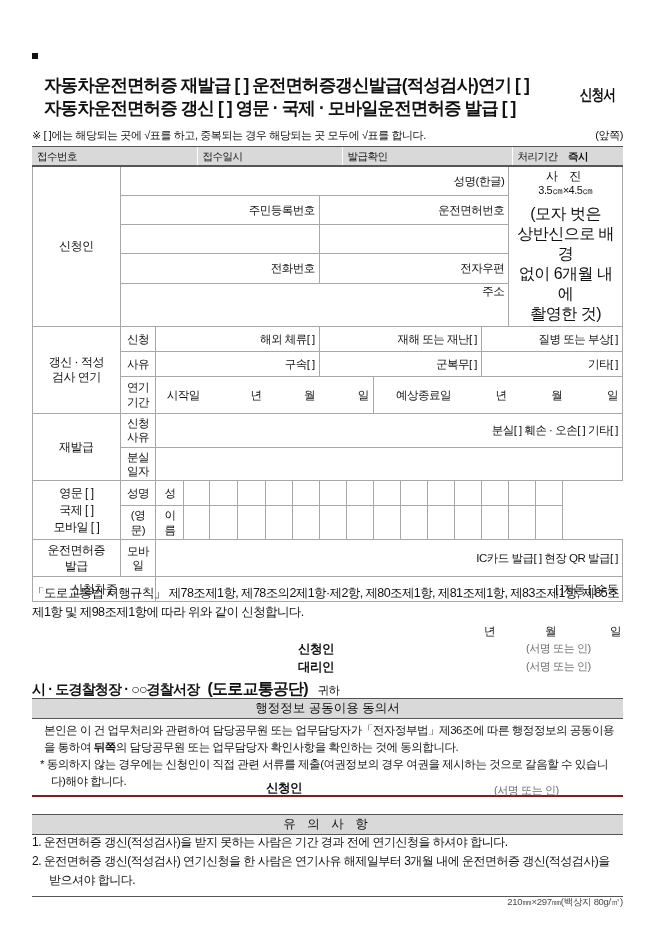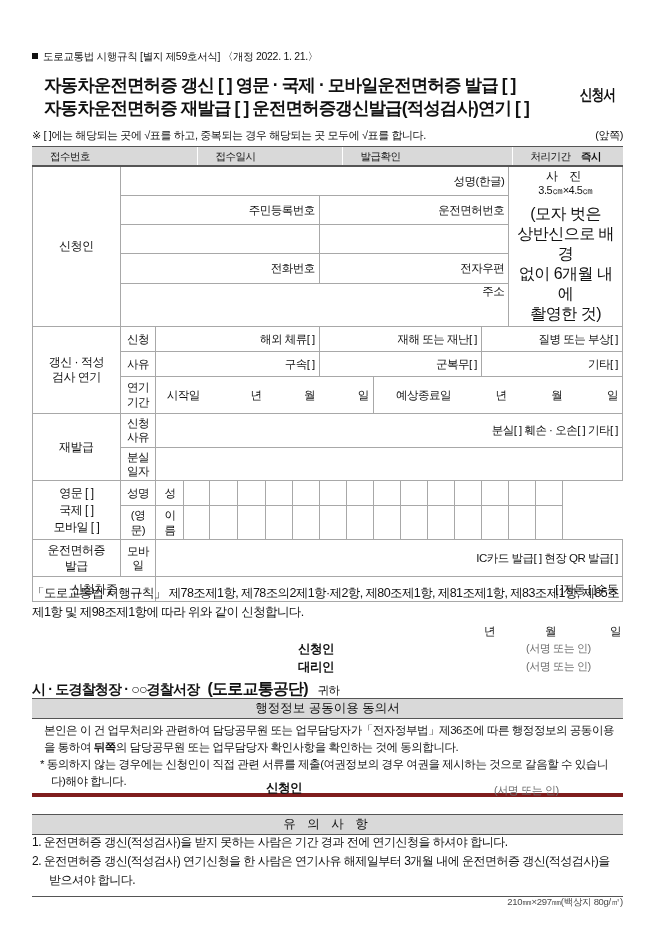--- a/index.html
+++ b/index.html
@@ -54,21 +54,21 @@
   .l{text-align:right;}
   .nb-t{border-top:none;}
   .nb-b{border-bottom:none;}
   .dot-r{border-right:1px dotted #b5b5b5;margin-left:36px;}
   .dot-b{border-bottom:1px dotted #b5b5b5;}
 
   
   .tbl-head{top:146px;}
   .tbl-head td{
     background:#d9d9d9;border:none;border-top:1px solid #555;border-bottom:1px solid #555;
-    font-size:10.5px;padding:2px 18px;height:15px;
+    font-size:10.5px;padding:2px 5px;height:15px;
   }
   .tbl-head td+td{border-left:1px solid #fff;}
   .bold{font-weight:bold;}
 
   
   .tbl-main{top:165px;border-top:2px solid #555;}
   .tbl-main td{height:20px;}
   .rowlabel{font-size:12px;}
   .photo-cell{
     text-align:center;font-size:11px;line-height:15px;letter-spacing:-0.5px;
@@ -113,21 +113,21 @@
     position:absolute;left:32px;width:591px;height:19px;
     background:#d9d9d9;border-top:1px solid #555;border-bottom:1px solid #555;
     text-align:center;font-size:12.5px;line-height:19px;letter-spacing:0px;
   }
   .band-consent{top:698px;}
   .band-notice{top:814px;}
   .band-notice span{letter-spacing:4px;}
 
   .consent-box{
     position:absolute;left:32px;top:717px;width:591px;
-    box-sizing:border-box;border-bottom:4px solid #7f1d1d;height:80px;
+    box-sizing:border-box;border-bottom:2px solid #7f1d1d;height:80px;
   }
   .consent-p{
     position:absolute;left:12px;top:5px;width:570px;
     font-size:11.5px;line-height:17px;letter-spacing:-0.45px;text-align:justify;
   }
   .consent-p b{font-weight:bold;}
   .consent-p2{
     position:absolute;left:8px;top:39px;width:578px;
     font-size:11.5px;line-height:17px;letter-spacing:-0.45px;
   }
@@ -151,26 +151,26 @@
     position:absolute;right:32px;top:896px;
     font-size:9.5px;color:#4a4a4a;letter-spacing:-0.3px;
   }
 </style>
 </head>
 <body>
 
 <div class="page">
 
   <div class="reg-line">
-    <span class="reg-sq"></span><span>도로교통법 시행규칙 [별지 제59호서식] 〈개정 2022. 1. 21.〉</span>
+    <span class="reg-sq"></span>
   </div>
 
   <div class="title-wrap">
+    <div class="title-row">자동차운전면허증 재발급 [  ]  운전면허증갱신발급(적성검사)연기 [  ]</div>
     <div class="title-row">자동차운전면허증 갱신 [  ]  영문 · 국제 · 모바일운전면허증 발급 [  ]</div>
-    <div class="title-row">자동차운전면허증 재발급 [  ]  운전면허증갱신발급(적성검사)연기 [  ]</div>
     <div class="title-sin">신청서</div>
   </div>
 
   <div class="note-line">
     <span class="right">(앞쪽)</span>
     <span>※ [  ]에는 해당되는 곳에 √표를 하고, 중복되는 경우 해당되는 곳 모두에 √표를 합니다.</span>
   </div>
 
   <table class="tbl tbl-head">
     <colgroup>

